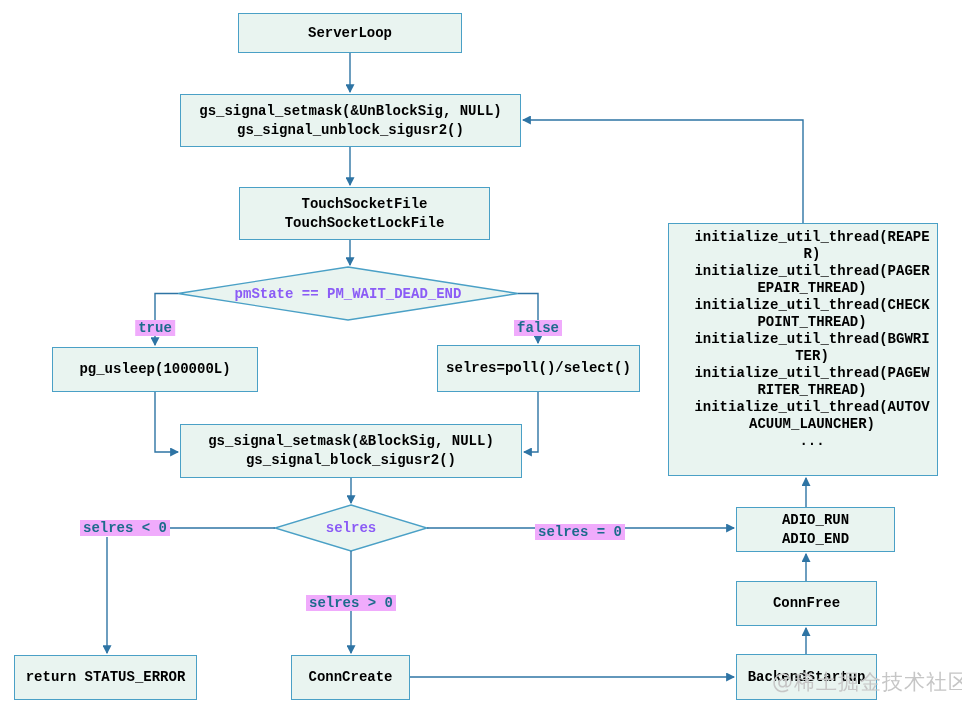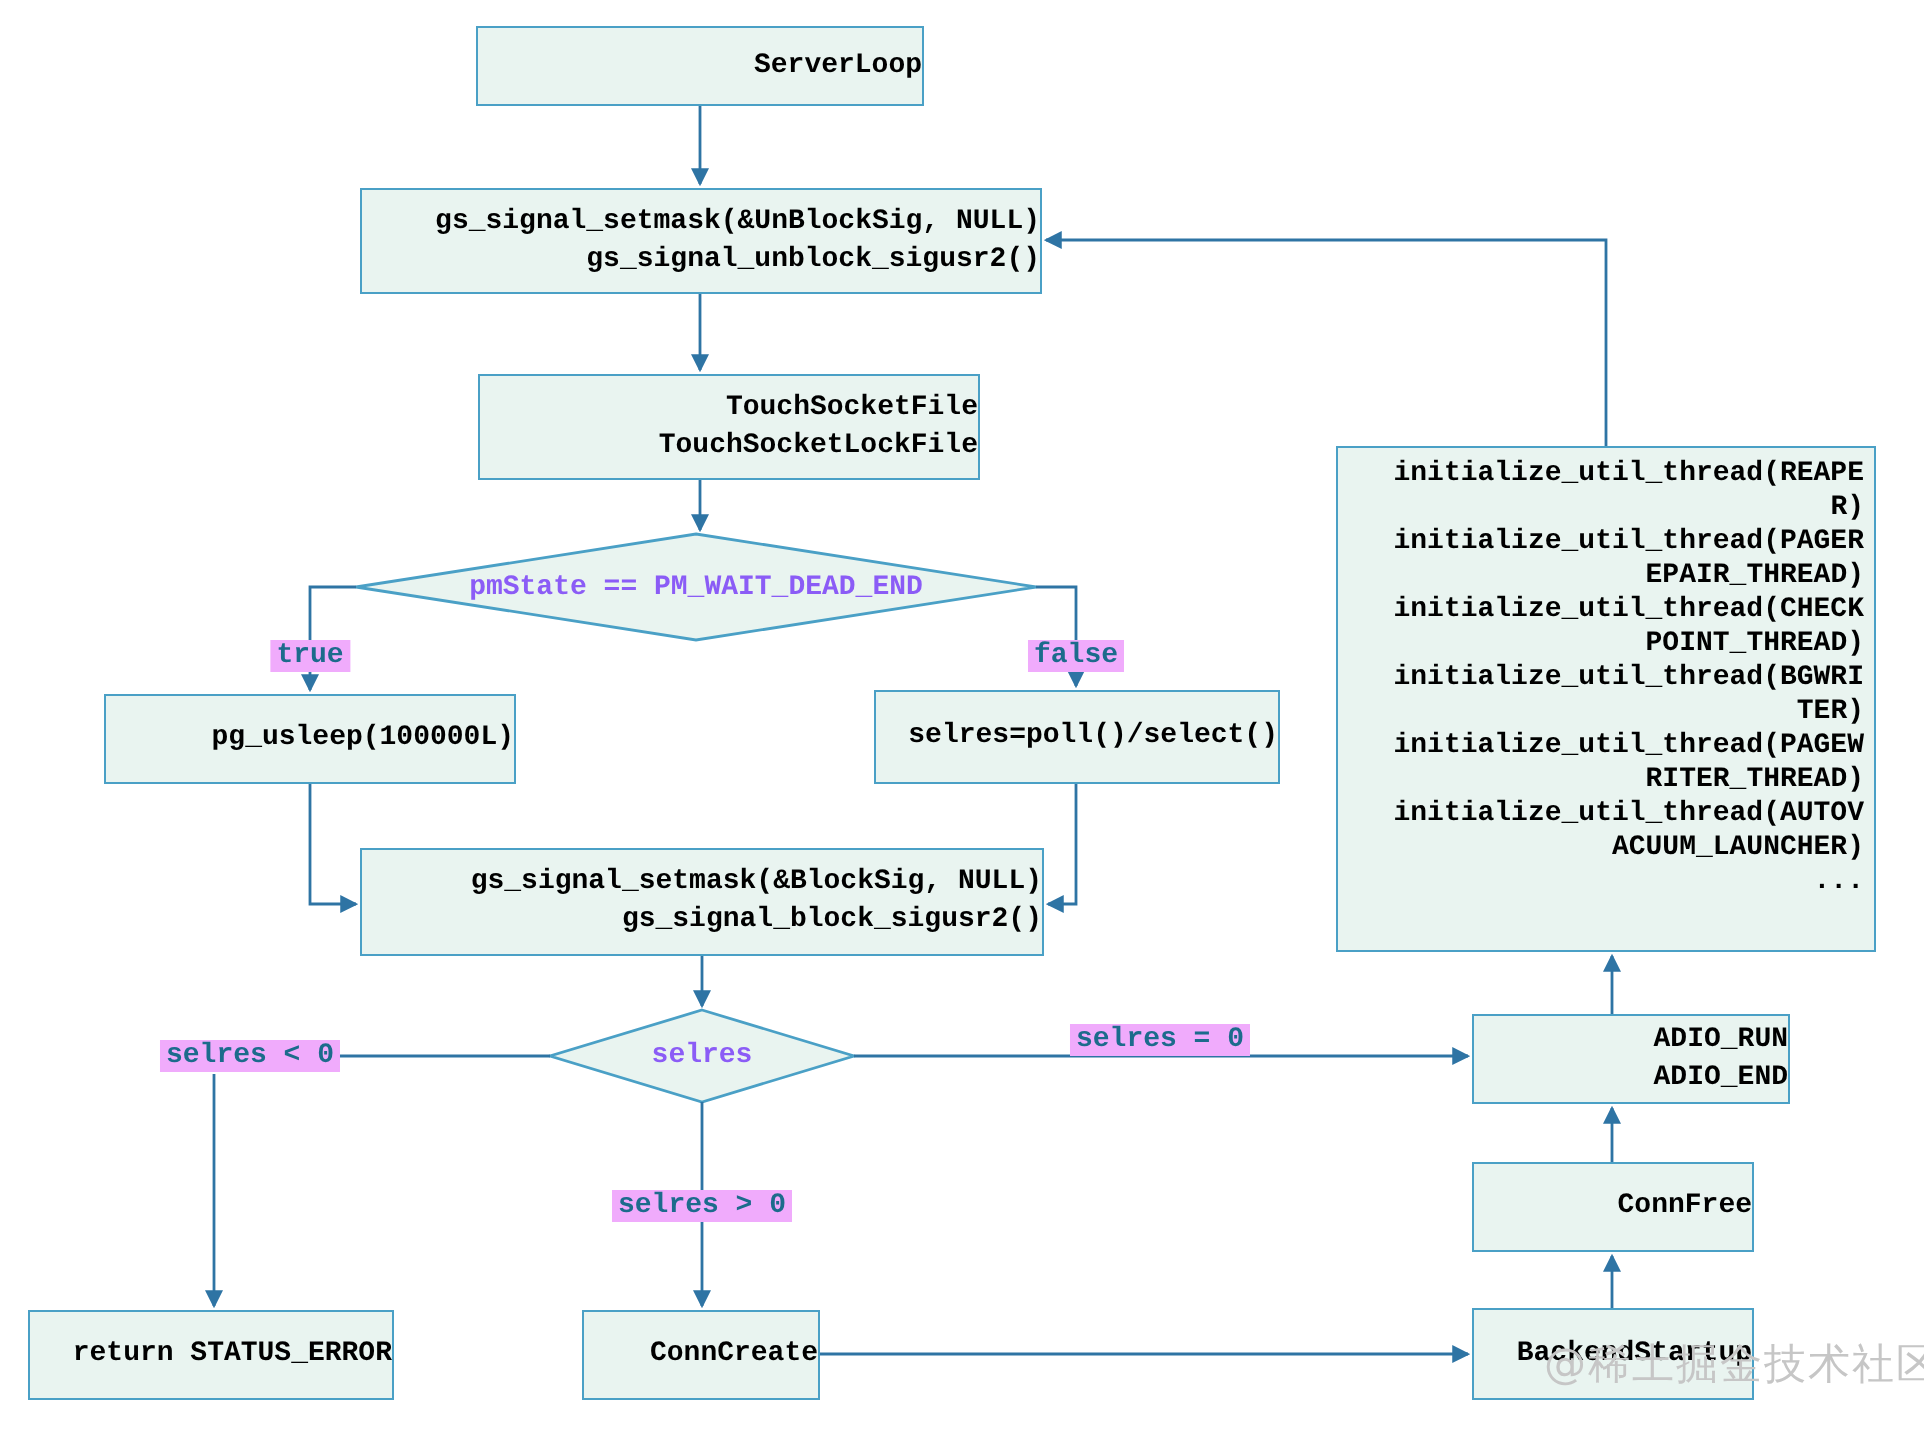--- a/index.html
+++ b/index.html
@@ -7,21 +7,21 @@
     position:relative;width:962px;height:716px;background:#ffffff;overflow:hidden;
     font-family:"Liberation Mono","DejaVu Sans Mono",monospace;
   }
   .wires{position:absolute;left:0;top:0;width:962px;height:716px;pointer-events:none;}
   .wire{fill:none;stroke:#2e74a4;stroke-width:1.4;}
   .diamond{fill:#e9f4f0;stroke:#4aa0c6;stroke-width:1.4;}
   .node{
     position:absolute;box-sizing:border-box;
     background:#e9f4f0;border:1.5px solid #4aa0c6;
     display:flex;flex-direction:column;align-items:center;justify-content:center;
-    font-weight:bold;font-size:14px;color:#000;text-align:right;line-height:19px;
+    font-weight:bold;font-size:14px;color:#000;text-align:center;line-height:19px;
   }
   .node div{width:100%;}
   .initbox{
     justify-content:flex-start;padding:5px 5px 0 23px;line-height:17px;
   }
   .initbox div{word-break:break-all;}
   .dlabel{
     position:absolute;transform:translate(-50%,-50%);
     font-weight:bold;font-size:14px;color:#8b5cf6;white-space:nowrap;
   }
@@ -127,18 +127,18 @@
   <div class="node" style="left:736px;top:654px;width:141px;height:46px">
     <div>BackendStartup</div>
   </div>
 
   <div class="dlabel" style="left:348px;top:294px">pmState == PM_WAIT_DEAD_END</div>
   <div class="dlabel" style="left:351px;top:528px">selres</div>
 
   <div class="elabel" style="left:155px;top:328px">true</div>
   <div class="elabel" style="left:538px;top:328px">false</div>
   <div class="elabel" style="left:125px;top:528px">selres &lt; 0</div>
-  <div class="elabel" style="left:580px;top:520px">selres = 0</div>
+  <div class="elabel" style="left:580px;top:532px">selres = 0</div>
   <div class="elabel" style="left:351px;top:603px">selres &gt; 0</div>
 
   <div class="watermark">@稀土掘金技术社区</div>
 
 </div>
 
 </body></html>

